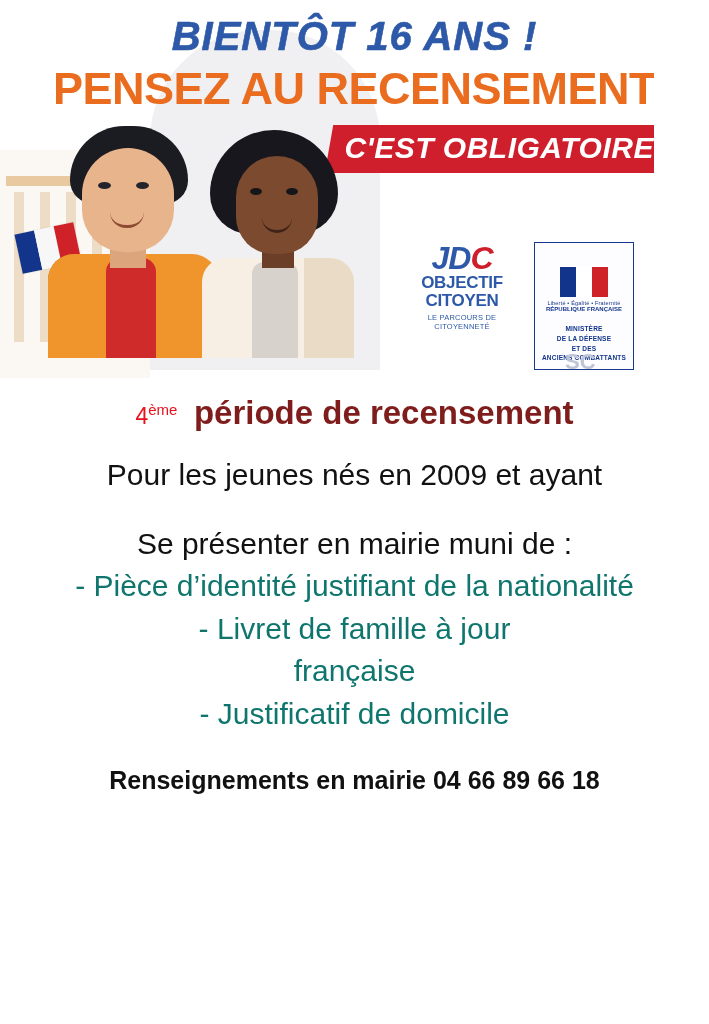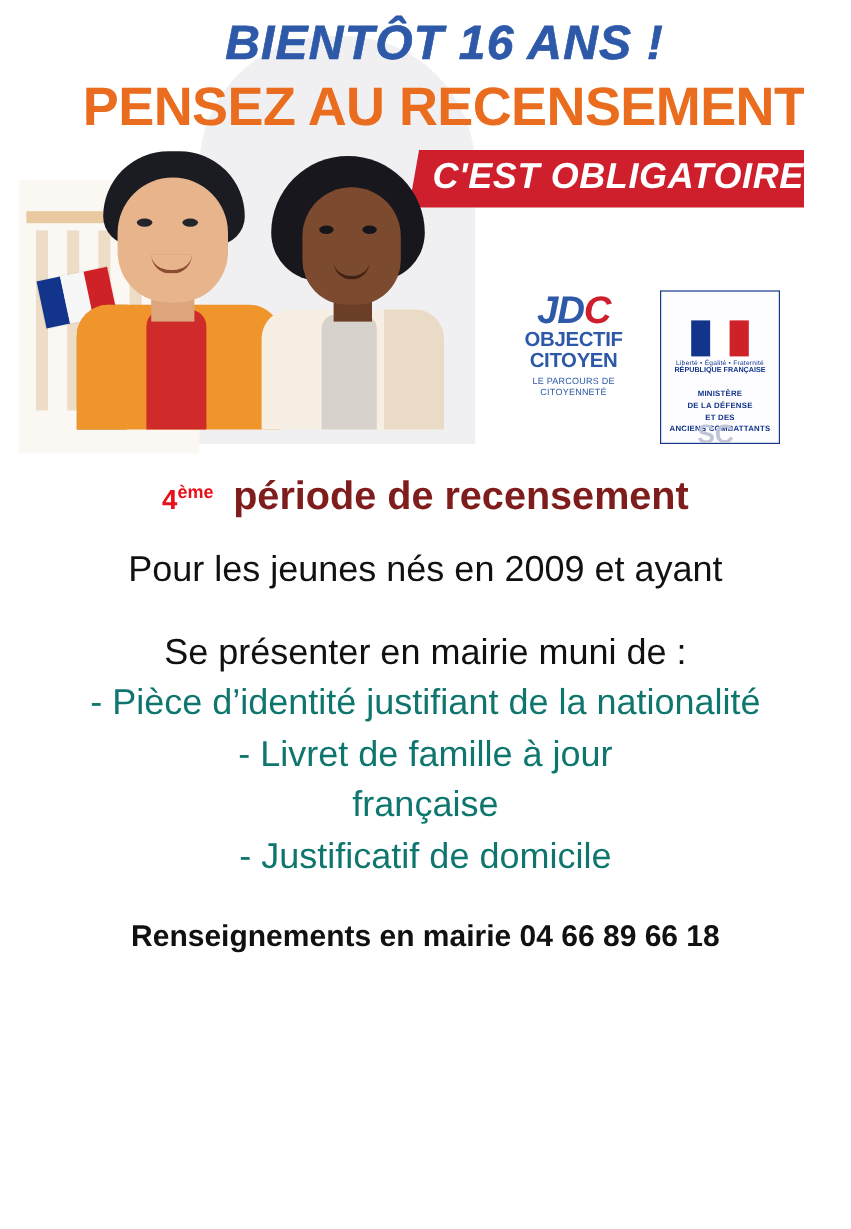--- a/index.html
+++ b/index.html
@@ -15,21 +15,20 @@
     color: #1a1a1a;
   }
 
   
   .poster {
     position: relative;
     width: 654px;
     height: 378px;
     overflow: hidden;
     background: #ffffff;
-    margin-left: 16px;
   }
 
   
   .bg-silhouette {
     position: absolute;
     left: 150px;
     top: 30px;
     width: 230px;
     height: 340px;
     background: #f0f0f2;
@@ -246,21 +245,21 @@
   
   .body-wrap { padding: 0 14px; box-sizing: border-box; }
 
   .subtitle-row {
     margin-top: 16px;
     text-align: center;
     white-space: nowrap;
   }
   .subtitle-row .ord {
     font-size: 23px;
-    font-weight: bold;
+    font-weight: normal;
     color: #e8101a;
   }
   .subtitle-row .ord sup { font-size: 15px; }
   .subtitle-row .main {
     font-size: 33px;
     font-weight: bold;
     color: #7f1d1d;
     margin-left: 12px;
   }
 

